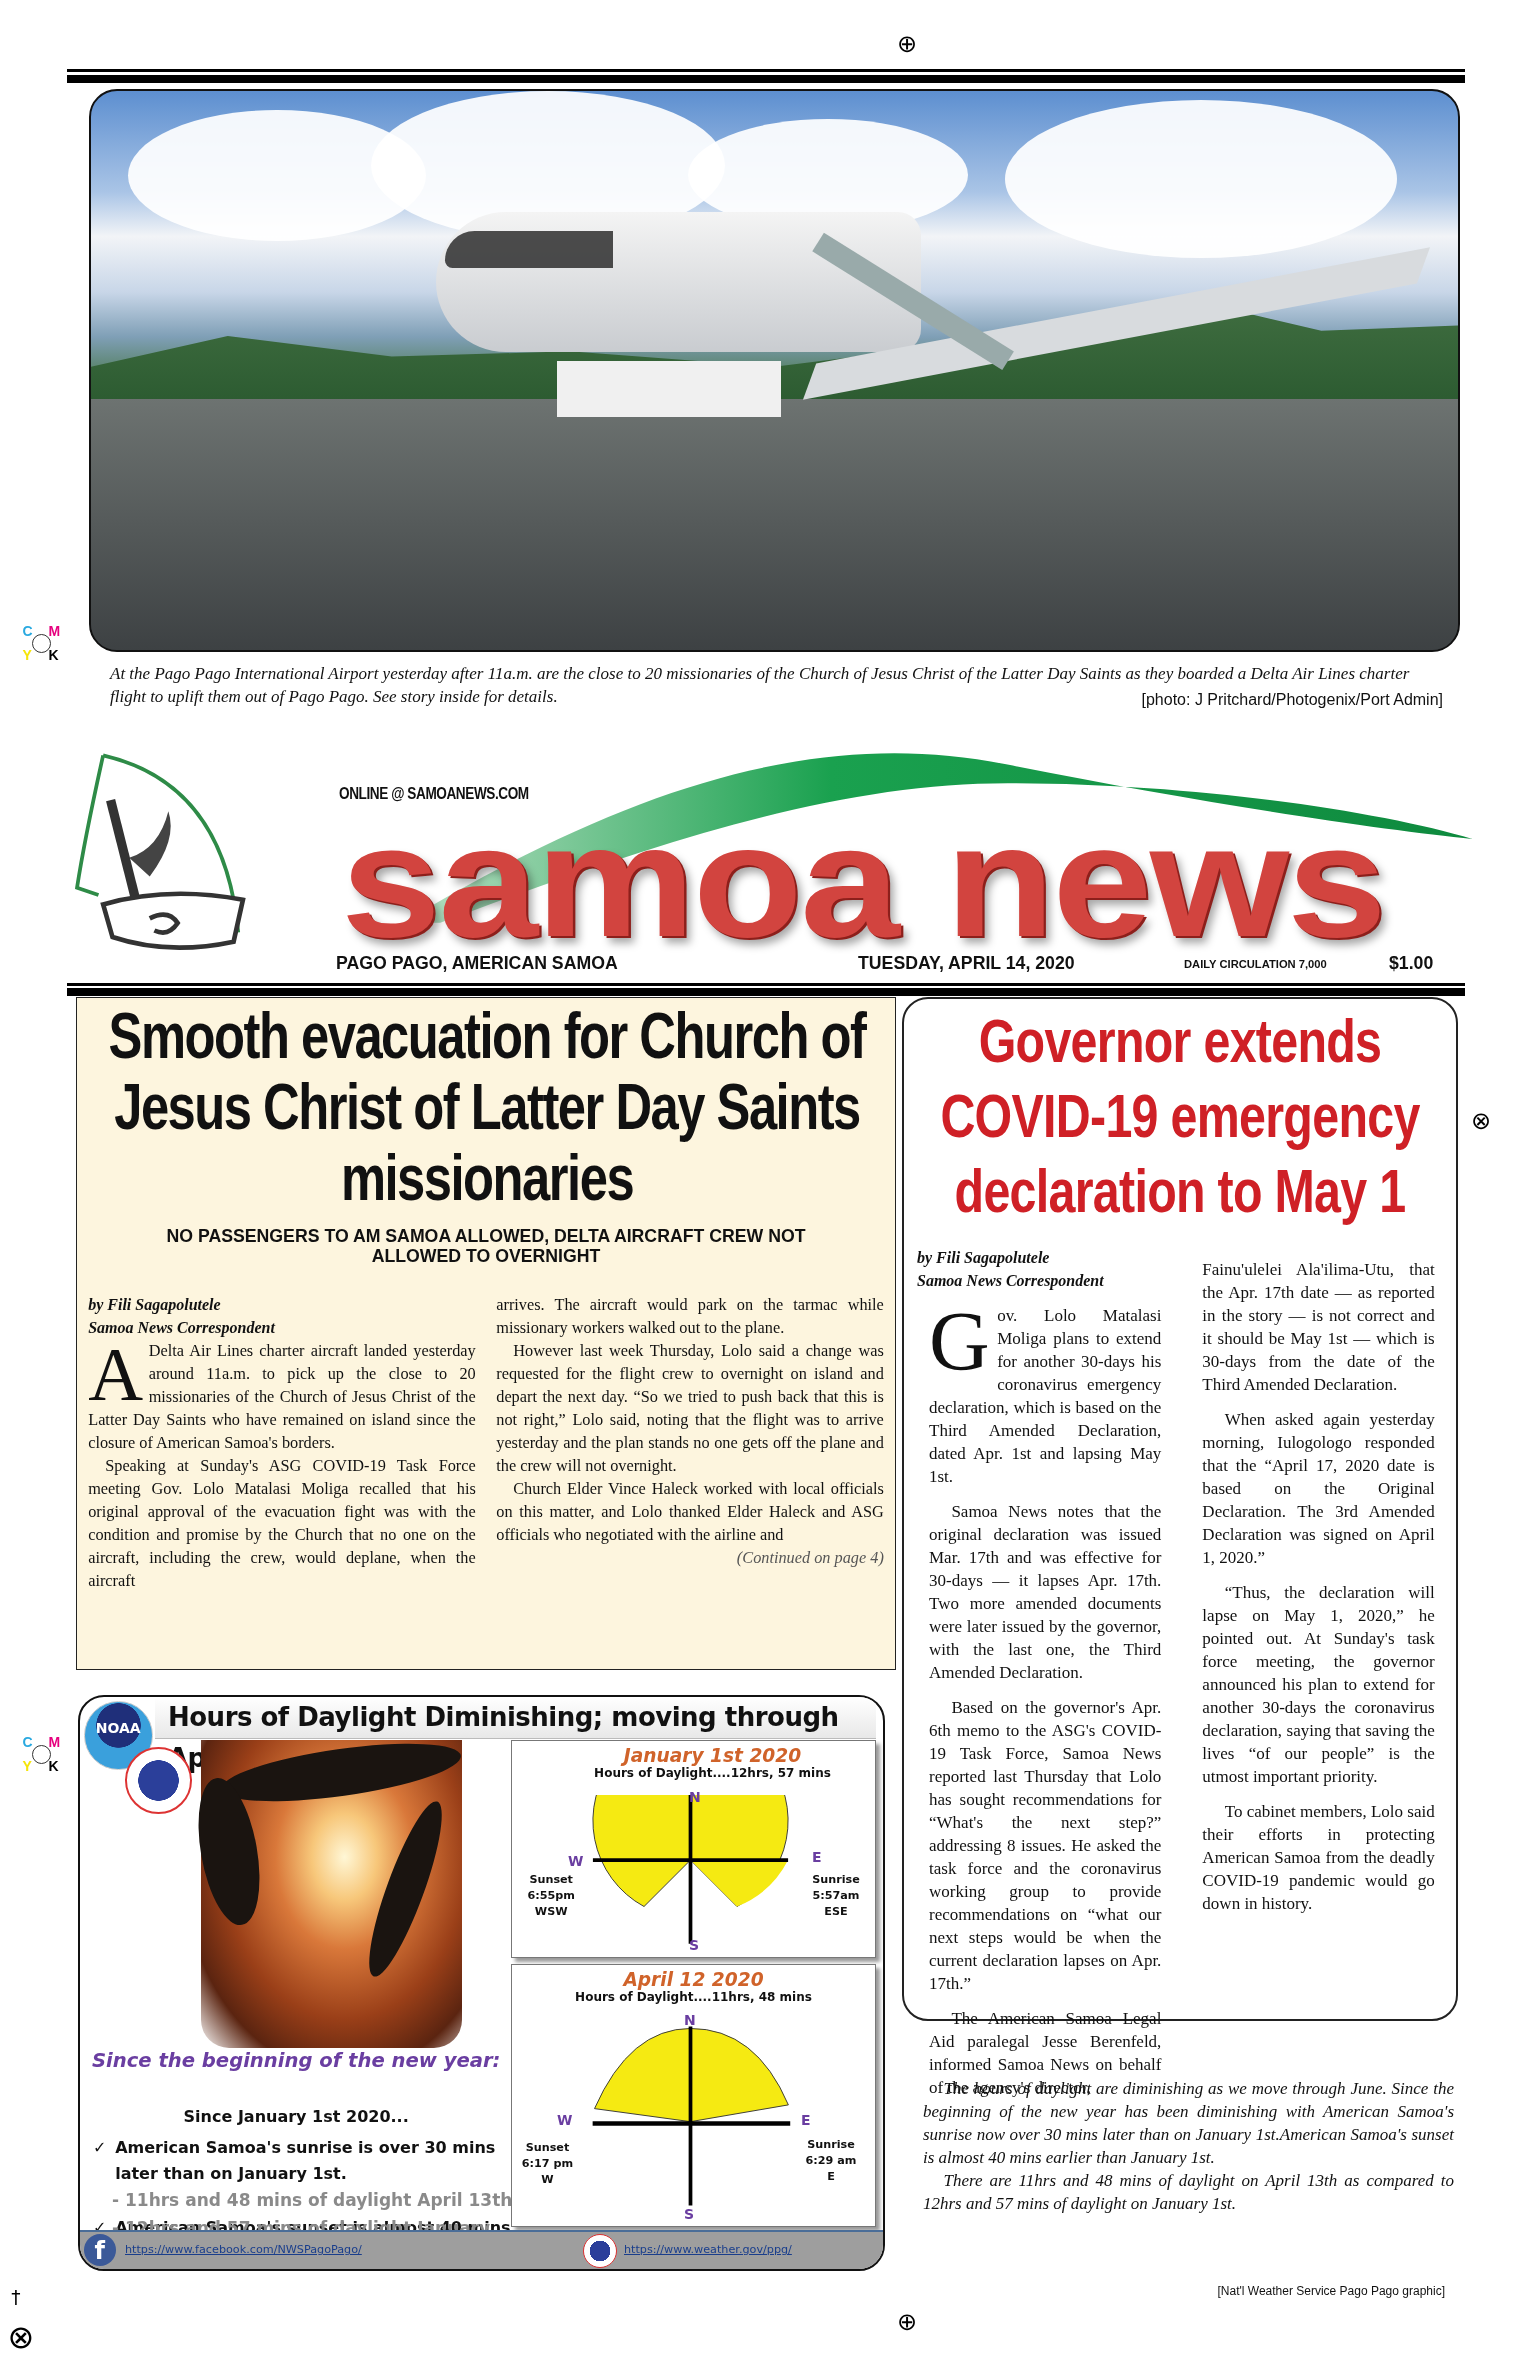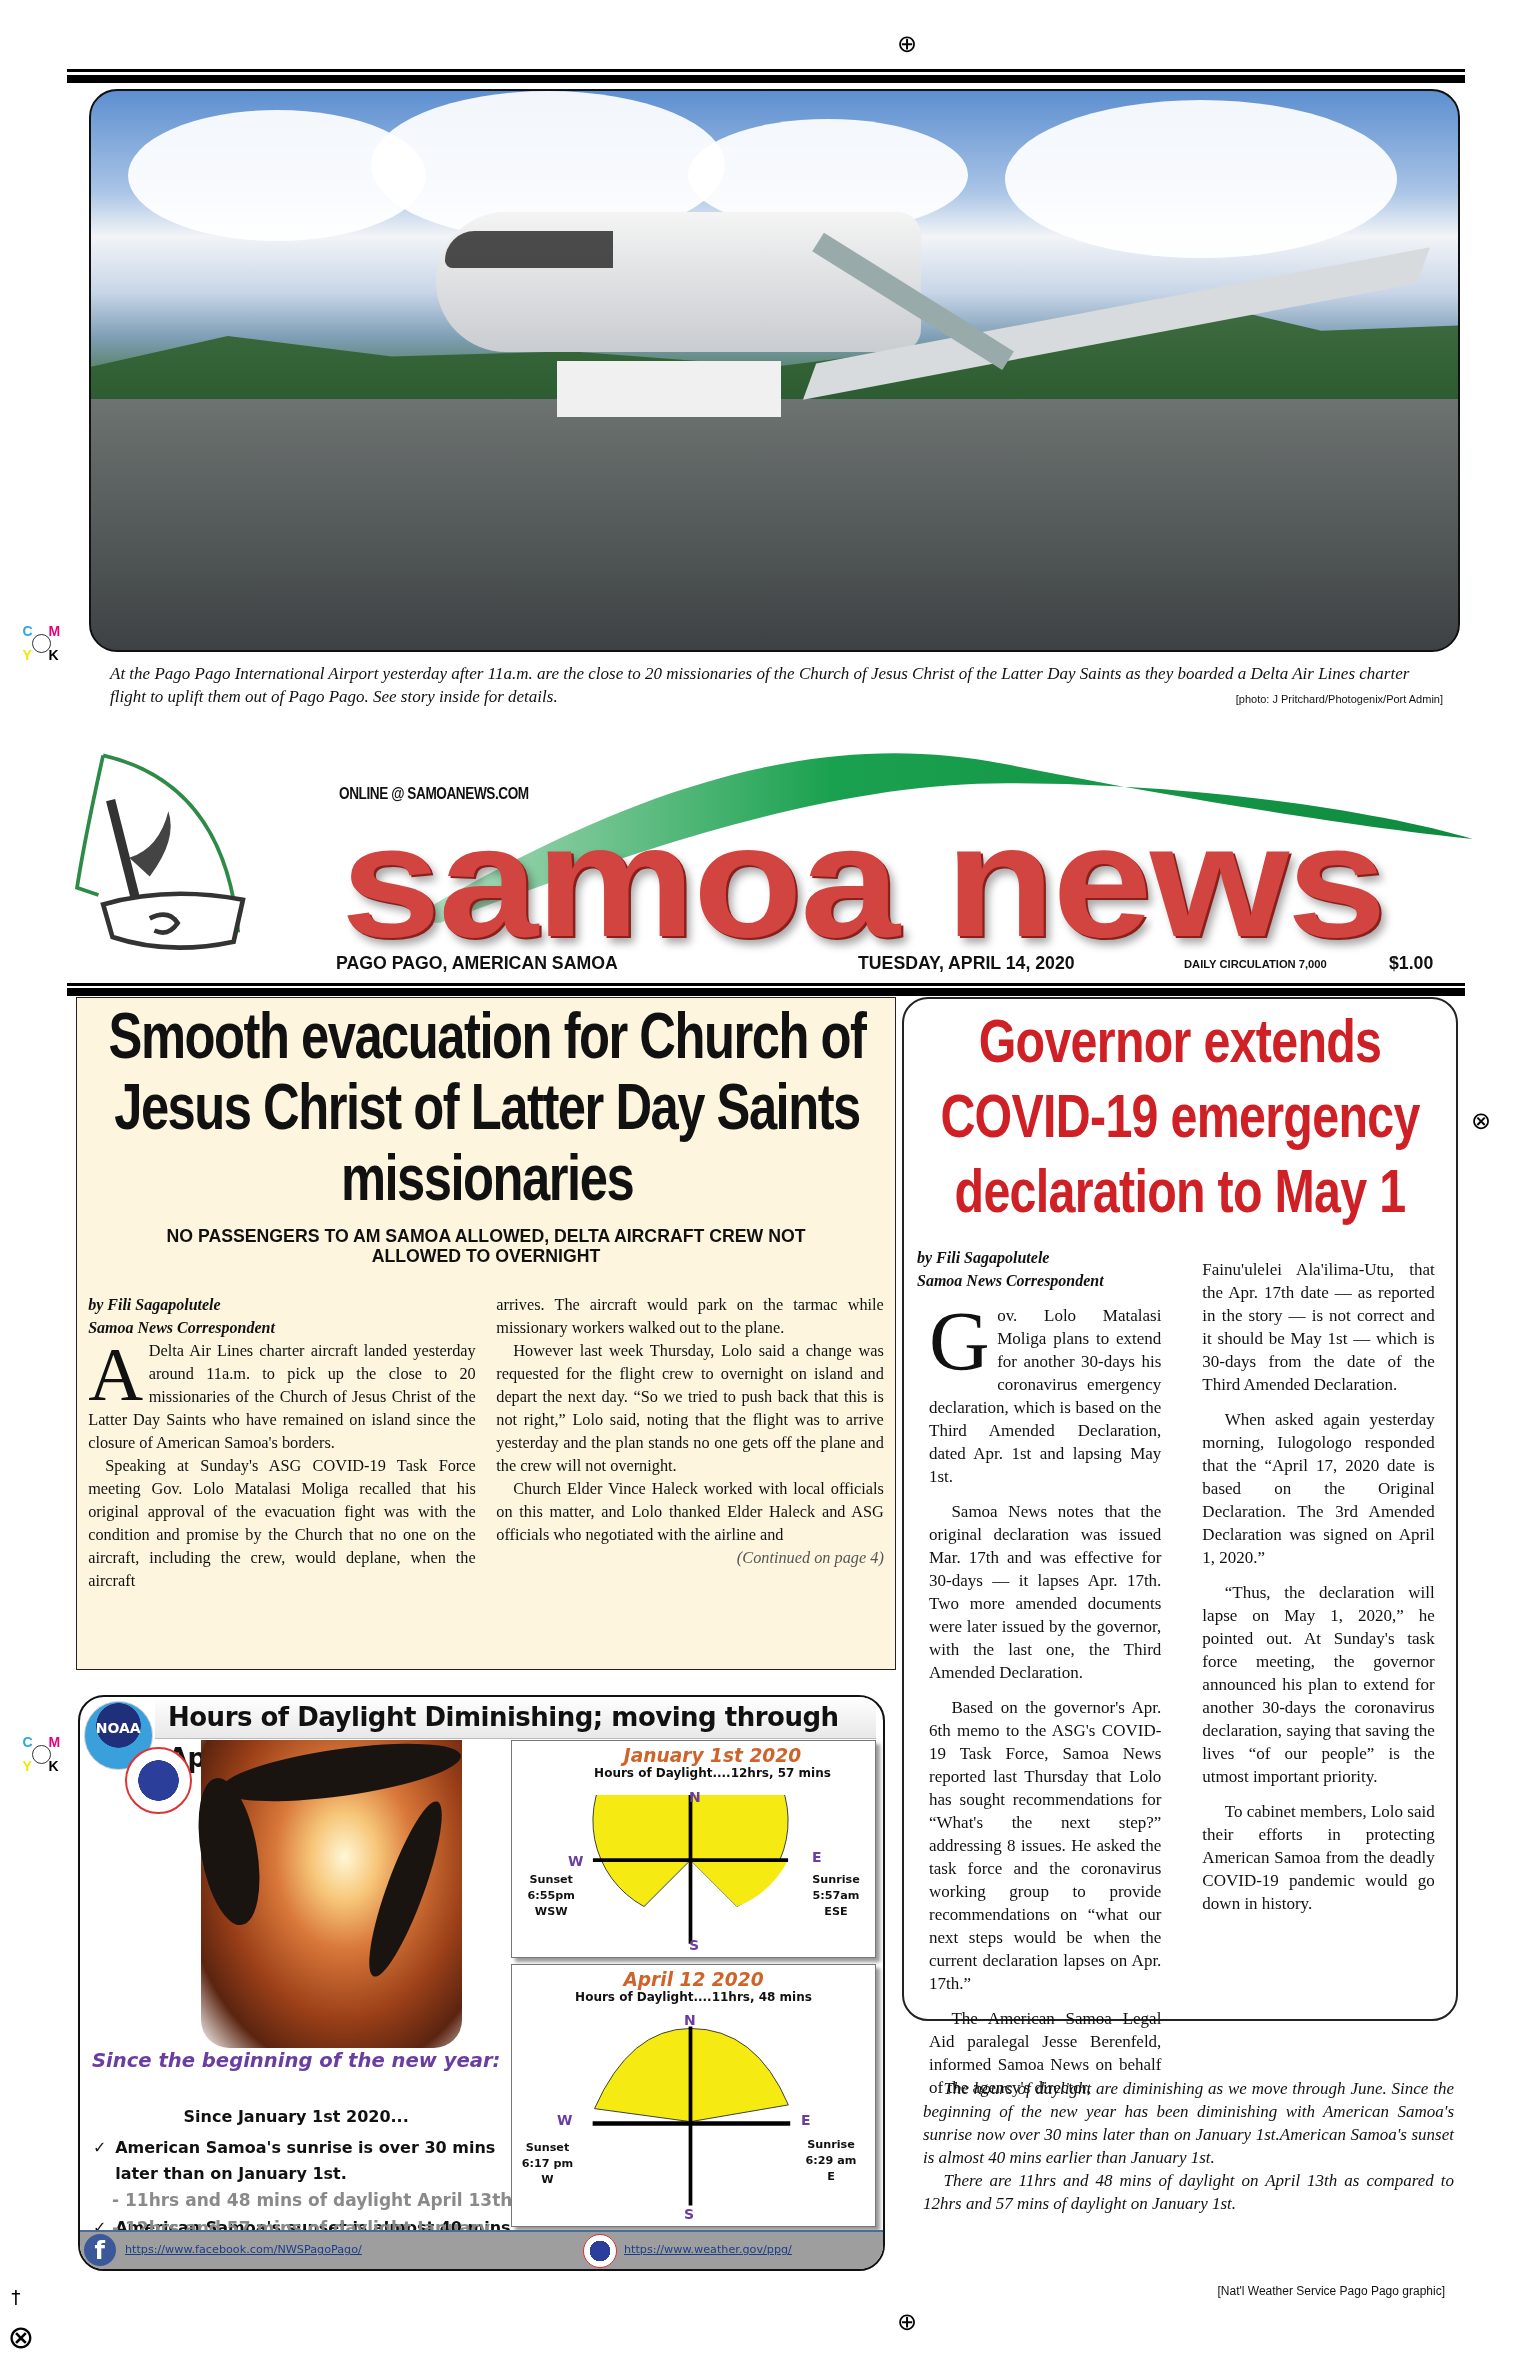--- a/index.html
+++ b/index.html
@@ -7,21 +7,21 @@
   .abs{position:absolute;}
   .regmark{font-family:"DejaVu Sans",sans-serif;font-size:24px;line-height:1;color:#000;}
   .rule-thin{background:#000;height:2.8px;}
   .rule-thick{background:#000;height:8.4px;}
   
   .photo{left:89px;top:89px;width:1367px;height:559px;border:2.8px solid #111;border-radius:28px;overflow:hidden;
     background:linear-gradient(180deg,#5d8fd0 0%,#a9c4e6 18%,#f2f4f7 26%,#c8d6e8 36%,#7f9fb6 44%,#4d7a52 52%,#2f5f36 60%,#5f6a66 66%,#3b3f42 80%,#2c2f31 100%);}
   .cloud{position:absolute;background:#fff;border-radius:50%;opacity:.92;}
   .plane-body{position:absolute;background:linear-gradient(180deg,#f4f4f4,#c9ccd0);border-radius:112px 37px 37px 112px;}
   .caption{left:110px;top:662px;width:1333px;font-family:"Liberation Serif",serif;font-style:italic;font-size:17px;line-height:23px;}
-  .credit-small{font-family:"Liberation Sans",sans-serif;font-size:11px;font-style:normal;padding-left:22px;}
+  .credit-small{font-family:"Liberation Sans",sans-serif;font-size:16px;font-style:normal;padding-left:22px;}
   
   .mast{left:75px;top:746px;width:1398px;height:205px;}
   .sail{position:absolute;left:0;top:0;width:224px;height:205px;}
   .online{position:absolute;left:264px;top:39px;font-family:"Liberation Sans",sans-serif;font-weight:bold;font-size:16px;letter-spacing:-0.5px;transform:scaleX(.85);transform-origin:left;}
   .brand{position:absolute;left:266px;top:56px;font-family:"Liberation Sans",sans-serif;font-weight:bold;font-size:147px;line-height:1;letter-spacing:-1.9px;color:#d2443f;transform:scaleX(1.22) scaleY(1.08);transform-origin:left top;
     text-shadow:1.9px 1.9px 0 #8d1f1b,4.7px 6.5px 7.5px rgba(0,0,0,.35);}
   .swoosh{position:absolute;left:280px;top:0;width:1119px;height:186px;}
   .dateline{left:336px;top:953px;width:1119px;font-family:"Liberation Sans",sans-serif;font-weight:bold;font-size:17.7px;}
   
   .lbox{left:76px;top:997px;width:820px;height:673px;background:#fdf5de;border:1.9px solid #222;box-sizing:border-box;}

